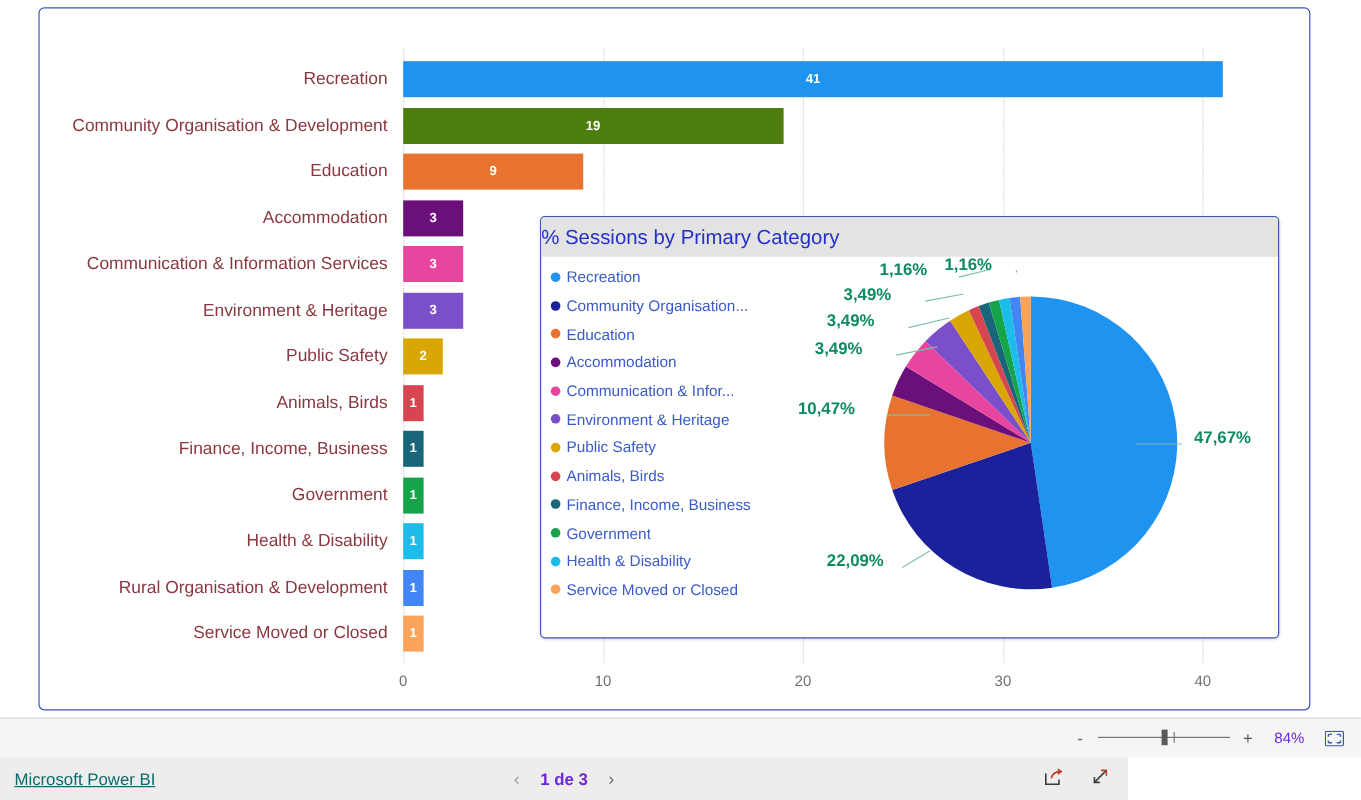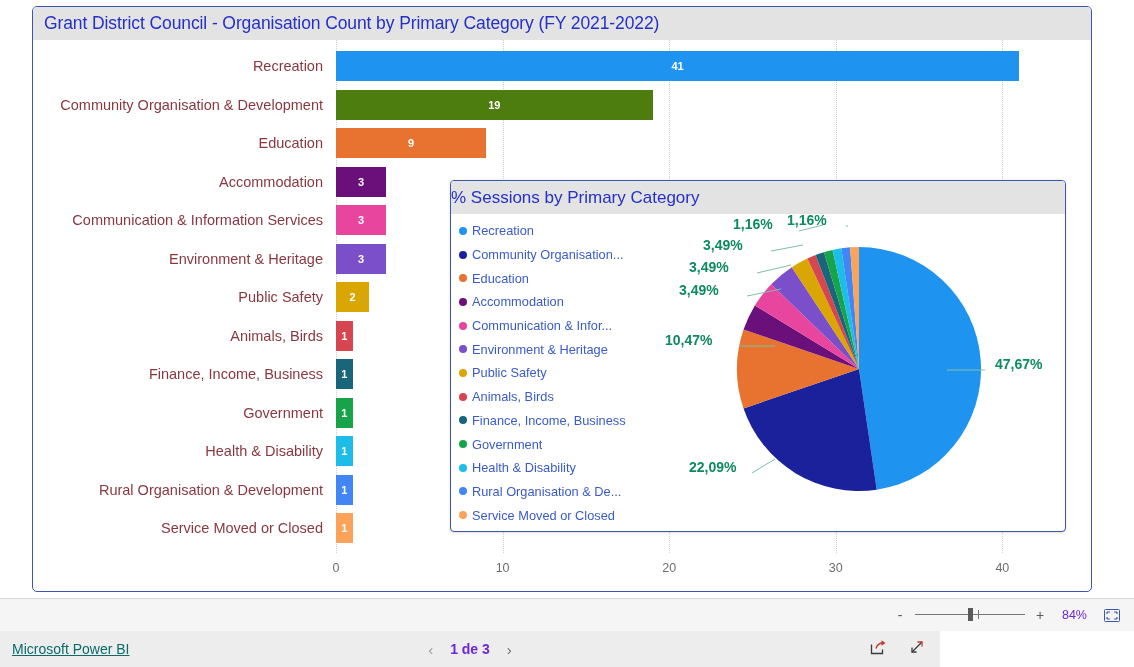--- a/index.html
+++ b/index.html
@@ -268,21 +268,20 @@
     align-items: center;
     gap: 22px;
   }
 </style>
 </head>
 <body>
 
 <div id="report-canvas">
 
   <div id="bar-visual">
-    <div id="bar-visual-title">Grant District Council - Organisation Count by Primary Category (FY 2021-2022)</div>
 
     <div id="bar-plot-area">
       <div class="gridlines" id="gridlines">
           <div class="gridline" style="left: 0%;"></div>
           <div class="gridline" style="left: 22.7273%;"></div>
           <div class="gridline" style="left: 45.4545%;"></div>
           <div class="gridline" style="left: 68.1818%;"></div>
           <div class="gridline" style="left: 90.9091%;"></div>
         </div>
       <div class="cat-col" id="cat-col">
@@ -416,24 +415,20 @@
           <span class="legend-dot" style="background: rgb(25, 101, 122);"></span>
           <span class="legend-text">Finance, Income, Business</span>
         </div>
         <div class="legend-item">
           <span class="legend-dot" style="background: rgb(23, 163, 74);"></span>
           <span class="legend-text">Government</span>
         </div>
         <div class="legend-item">
           <span class="legend-dot" style="background: rgb(28, 189, 232);"></span>
           <span class="legend-text">Health &amp; Disability</span>
-        </div>
-        <div class="legend-item">
-          <span class="legend-dot" style="background: rgb(66, 133, 244);"></span>
-          <span class="legend-text">Rural Organisation &amp; De...</span>
         </div>
         <div class="legend-item">
           <span class="legend-dot" style="background: rgb(251, 163, 90);"></span>
           <span class="legend-text">Service Moved or Closed</span>
         </div>
       </div>
     <div id="pie-area"><svg width="420" height="312">
           <path d="M 212 152 L 212 30 A 122 122 0 0 1 229.76069668396113 272.70028025361137 Z" fill="#1E93F0"></path>
           <path d="M 212 152 L 229.76069668396113 272.70028025361137 A 122 122 0 0 1 96.53549901840185 191.39478408457802 Z" fill="#1B219B"></path>
           <path d="M 212 152 L 96.53549901840185 191.39478408457802 A 122 122 0 0 1 96.54788219145719 112.56893998987152 Z" fill="#E8722F"></path>

